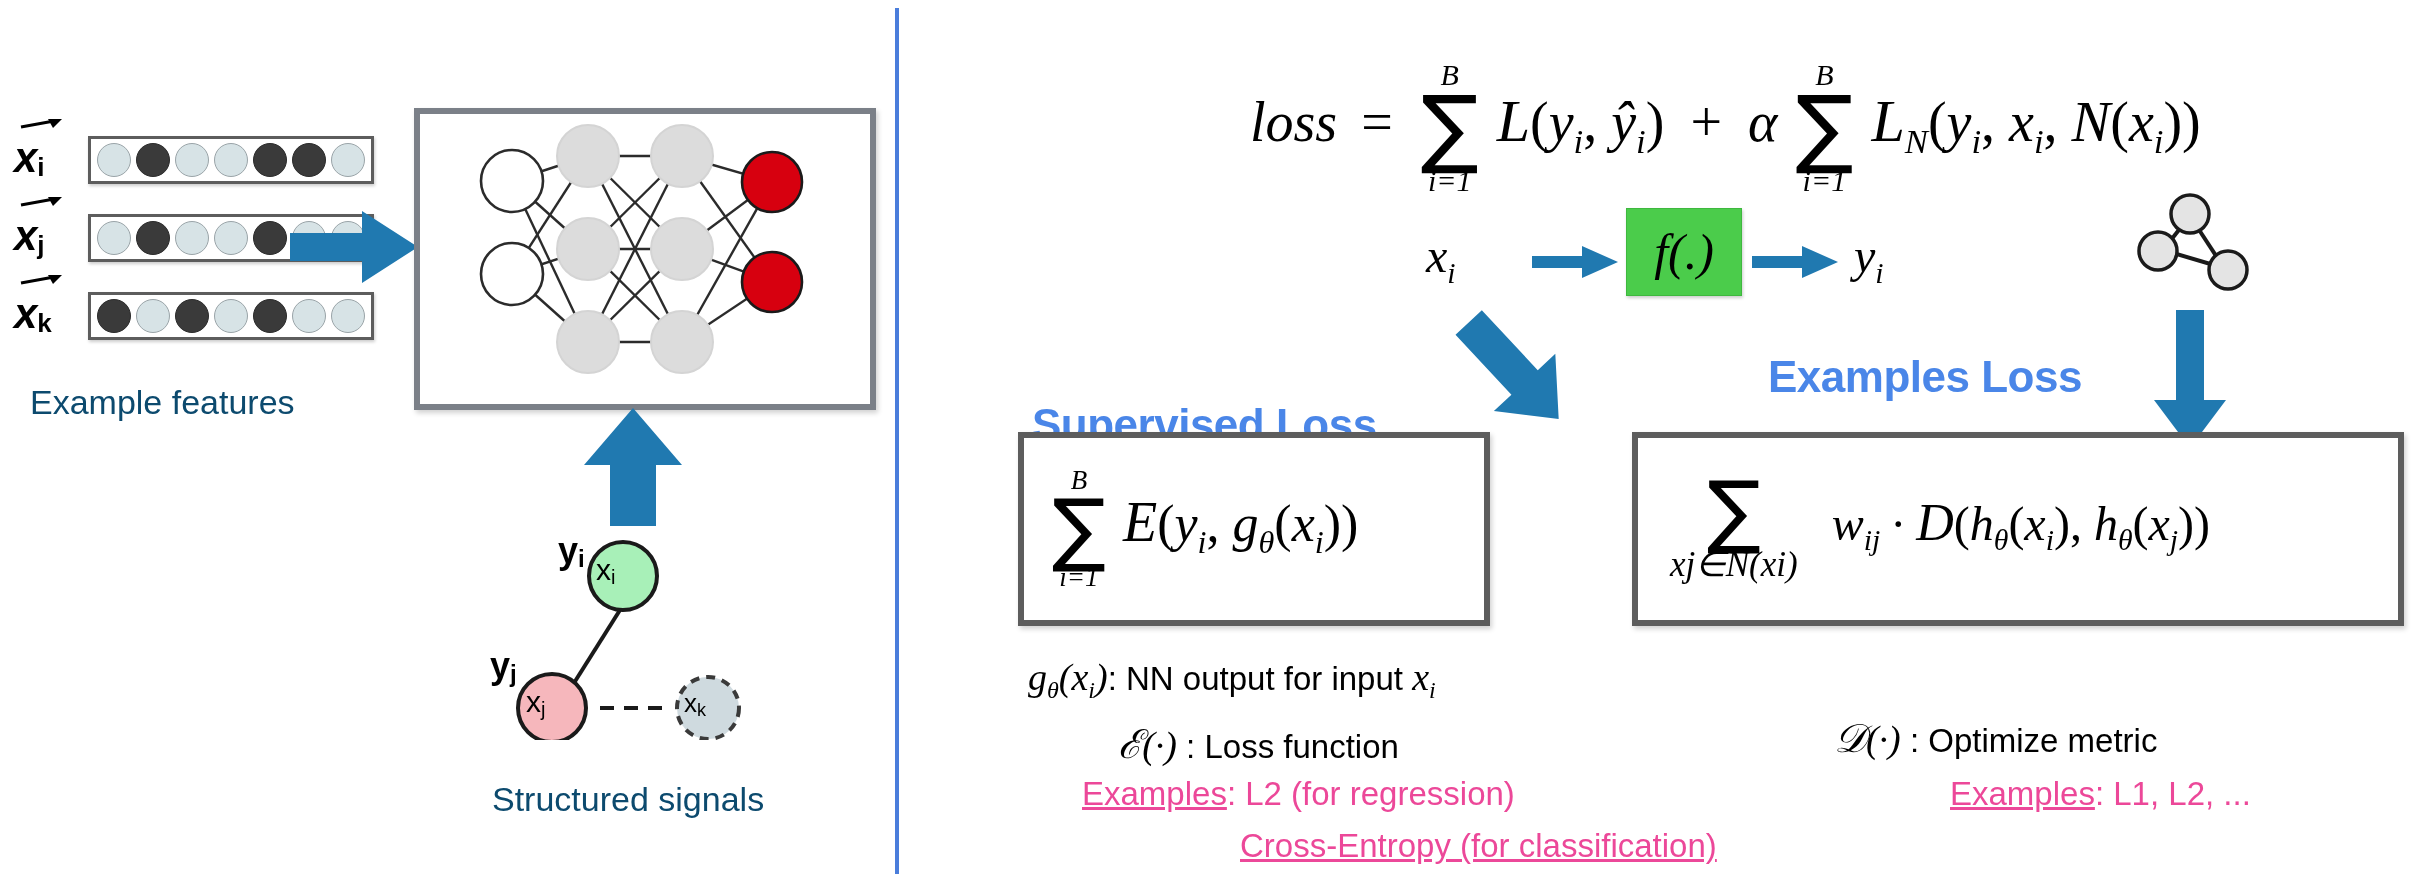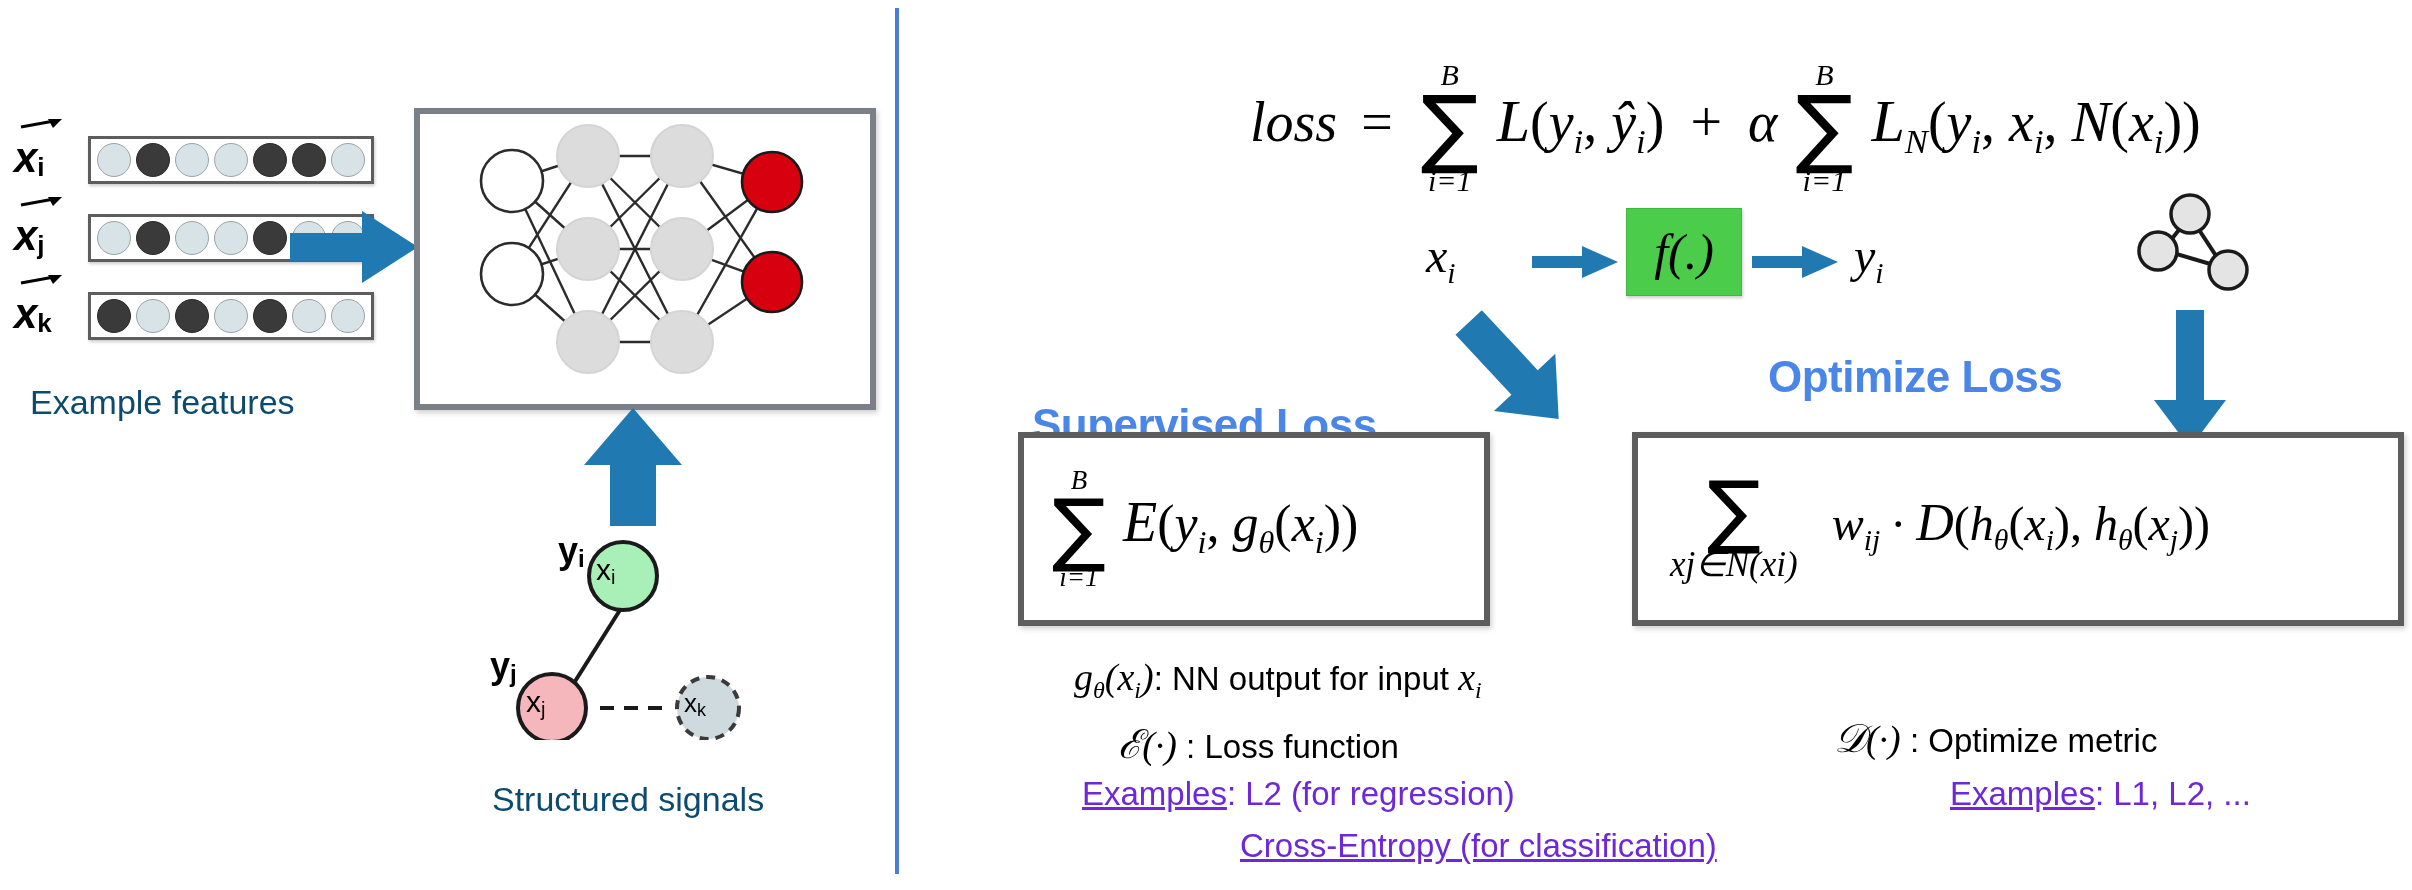--- a/index.html
+++ b/index.html
@@ -165,21 +165,21 @@
     display: flex;
     align-items: center;
   }
 
   .legend-line {
     font-family: "Liberation Sans", sans-serif;
     font-size: 33px;
     color: #000;
     white-space: nowrap;
   }
-  .legend-green { color: #6d28d9; text-align: center; }
+  .legend-green { color: #ec4899; text-align: center; }
   .underline-word { text-decoration: underline; }
 </style>
 </head>
 <body>
 
 <div class="stage">
 
   <div class="abs" id="vertical-divider"></div>
 
   <div class="abs feat-row" style="left:14px; top:136px;">
@@ -382,37 +382,37 @@
     <div class="mathserif" style="font-size:52px; padding-left:24px; white-space:nowrap;">
       <span class="bigsum small">
         <span class="lim">B</span>
         <span class="sym">∑</span>
         <span class="lim">i=1</span>
       </span>
       <span class="cal" style="font-size:56px;">E</span><span class="mathup">(</span><span>y</span><span class="sub">i</span><span class="mathup">,&nbsp;</span><span>g</span><span class="sub">θ</span><span class="mathup">(</span><span>x</span><span class="sub">i</span><span class="mathup">))</span>
     </div>
   </div>
 
-  <div class="abs section-title" style="left:1768px; top:352px;">Optimize Loss</div>
+  <div class="abs section-title" style="left:1768px; top:352px;">Examples Loss</div>
 
   <svg class="abs" style="left:2150px; top:310px;" width="80" height="140" viewBox="0 0 80 140">
     <polygon class="blue" points="26,0 54,0 54,90 76,90 40,138 4,90 26,90"></polygon>
   </svg>
 
   <div class="abs loss-box" style="left:1632px; top:432px; width:760px; height:182px;">
     <div class="mathserif" style="font-size:48px; padding-left:28px; white-space:nowrap;">
       <span class="bigsum small" style="margin-right:22px;">
         <span class="sym">∑</span>
         <span class="lim" style="font-size:35px;">xj∈N(xi)</span>
       </span>
       <span>w</span><span class="sub">ij</span><span class="mathup" style="margin:0 10px;">·</span><span class="cal" style="font-size:52px;">D</span><span class="mathup">(</span><span>h</span><span class="sub">θ</span><span class="mathup">(</span><span>x</span><span class="sub">i</span><span class="mathup">),&nbsp;</span><span>h</span><span class="sub">θ</span><span class="mathup">(</span><span>x</span><span class="sub">j</span><span class="mathup">))</span>
     </div>
   </div>
 
-  <div class="abs legend-line" style="left:1028px; top:655px;margin-left:46px;">
+  <div class="abs legend-line" style="left:1028px; top:655px;">
     <span class="mathserif" style="font-size:38px;">g</span><span class="mathserif sub" style="font-size:24px;">θ</span><span class="mathserif" style="font-size:38px;">(x</span><span class="mathserif sub" style="font-size:24px;">i</span><span class="mathserif" style="font-size:38px;">)</span><span>: NN output for input </span><span class="mathserif" style="font-size:38px;">x</span><span class="mathserif sub" style="font-size:24px;">i</span>
   </div>
 
   <div class="abs legend-line" style="left:1118px; top:715px;">
     <span class="cal" style="font-size:40px;">ℰ</span><span class="mathserif" style="font-size:38px;">(·)</span><span> : Loss function</span>
   </div>
 
   <div class="abs legend-line legend-green" style="left:1082px; top:775px;">
     <span class="underline-word">Examples</span><span>: </span><span>L2 (for regression)</span>
   </div>

